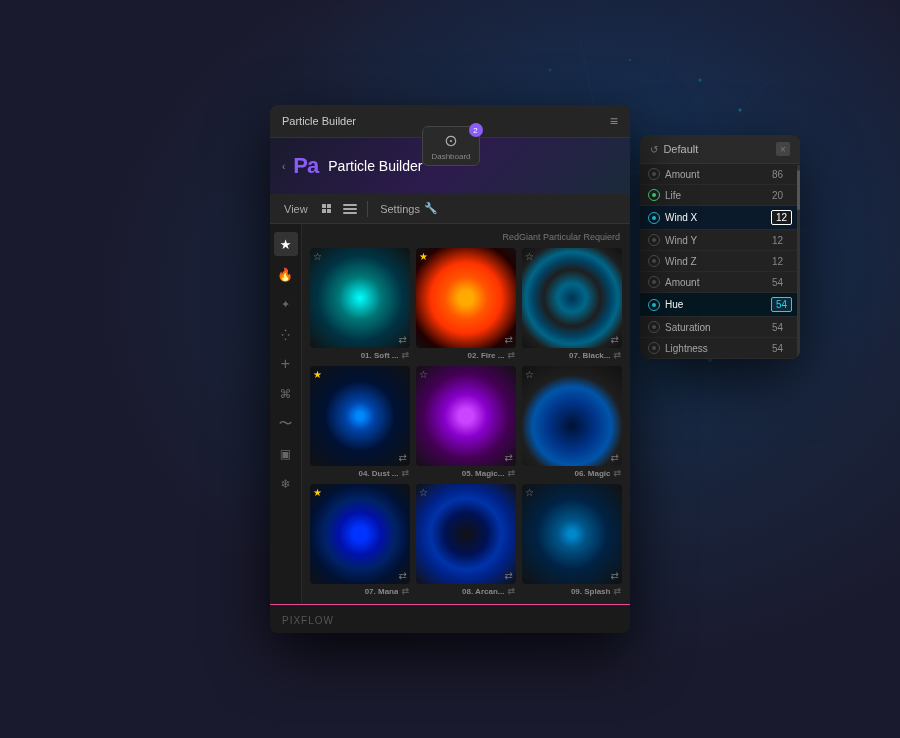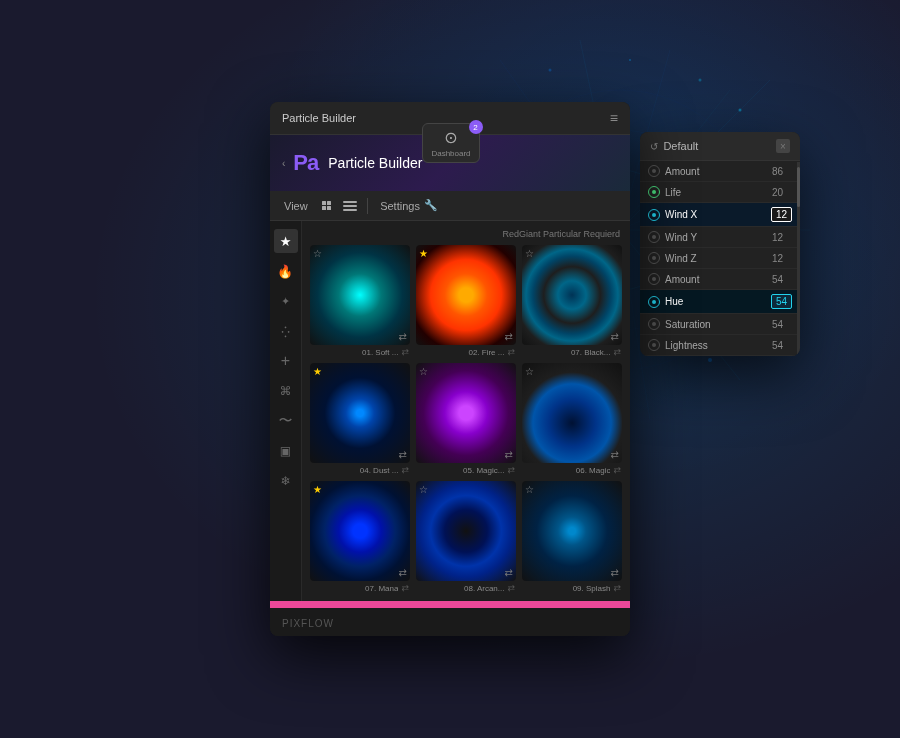--- a/index.html
+++ b/index.html
@@ -343,39 +343,40 @@
     }
 
     .item-label {
       color: #888;
       font-size: 8px;
       margin-top: 2px;
       display: flex;
       align-items: center;
       justify-content: space-between;
       padding: 0 1px;
+      font-weight: bold;
     }
 
     .item-label-text {
       flex: 1;
       white-space: nowrap;
       overflow: hidden;
       text-overflow: ellipsis;
     }
 
     .item-label-arrow {
       color: #555;
       font-size: 9px;
       margin-left: 3px;
     }
 
     .brand-footer {
       background: #1a1a1a;
       padding: 5px 12px;
-      border-top: 7px solid #ec4899;
+      border-top: 1px solid #ec4899;
     }
 
     .brand-logo {
       color: #555;
       font-size: 10px;
       letter-spacing: 1px;
       text-transform: uppercase;
     }
 
     

